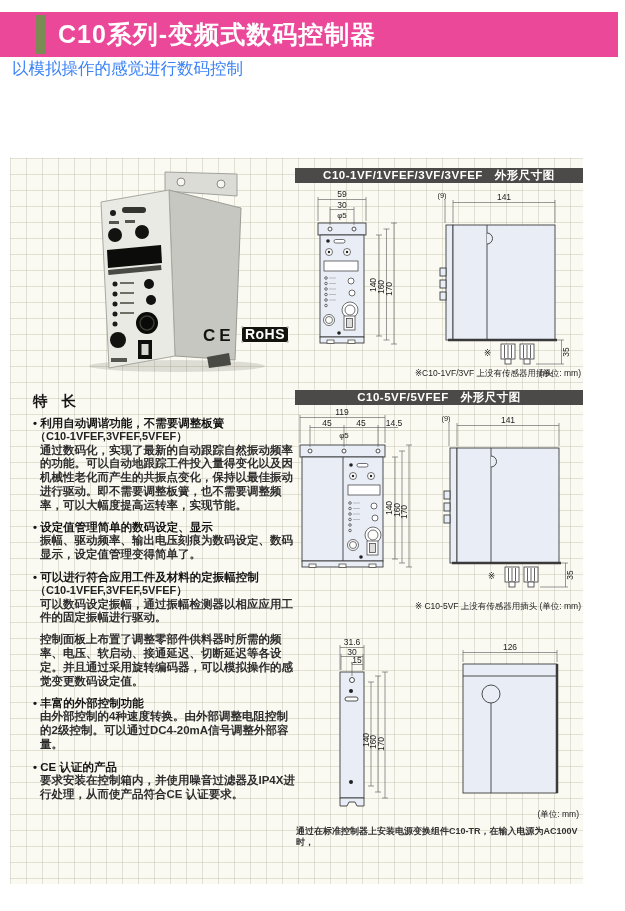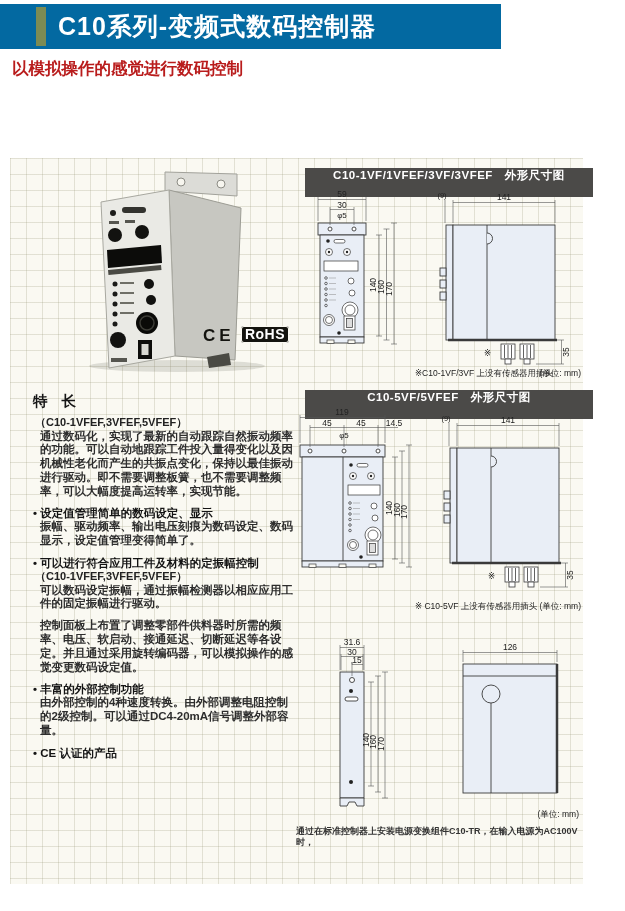--- a/index.html
+++ b/index.html
@@ -1,26 +1,26 @@
 <!DOCTYPE html>
 <html><head>
 <meta charset="utf-8">
 <style>
   html,body{margin:0;padding:0;}
   body{font-family:"Liberation Sans","DejaVu Sans",sans-serif;background:#ffffff;}
   .page{position:relative;width:625px;height:911px;background:#ffffff;overflow:hidden;}
 
   
-  .titlebar{position:absolute;left:0;top:4px;width:501px;height:45px;background:#0369a1;}
+  .titlebar{position:absolute;left:0;top:12px;width:618px;height:45px;background:#ec4899;}
   .accent{position:absolute;left:36px;top:3px;width:10px;height:39px;background:#7b8b54;}
   .titlebar h1{margin:0;padding-left:58px;line-height:45px;font-size:25px;font-weight:800;color:#ffffff;letter-spacing:1px;}
 
   
   .intro{position:absolute;left:12px;top:58px;width:600px;}
-  .intro h2{margin:0 0 9px 0;font-size:16.5px;font-weight:700;color:#b91c1c;}
+  .intro h2{margin:0 0 9px 0;font-size:16.5px;font-weight:400;color:#3b82f6;}
   .intro p{margin:0;font-size:11.5px;line-height:14px;color:#2b2b2b;font-weight:600;width:598px;}
 
   
   .content{position:absolute;left:10px;top:158px;width:573px;height:726px;
     background-color:#faf9f2;
     background-image:linear-gradient(rgba(165,160,132,0.28) 1px,transparent 1px),
                      linear-gradient(90deg,rgba(165,160,132,0.28) 1px,transparent 1px);
     background-size:16px 16px;}
 
   
@@ -32,21 +32,21 @@
         box-shadow:0 0 0 1px #faf9f2 inset;}
   .features-heading{position:absolute;left:23px;top:234px;margin:0;font-size:14.5px;font-weight:800;color:#161616;letter-spacing:5px;}
   .features{position:absolute;left:23px;top:258px;width:262px;}
   .feature{margin-bottom:8px;}
   .f-title{font-size:11.5px;font-weight:800;color:#141414;line-height:14px;}
   .f-title::before{content:"\2022\00a0";}
   .f-sub{font-size:11px;color:#222;line-height:13.5px;padding-left:2px;font-weight:600;}
   .f-body{font-size:11.5px;color:#2d2d2d;line-height:13.8px;padding-left:7px;font-weight:600;}
 
   
-  .sec-header{position:absolute;left:295px;width:288px;height:29px;background:#4b4a48;color:#ffffff;
+  .sec-header{position:absolute;left:285px;width:288px;height:15px;background:#4b4a48;color:#ffffff;
     font-size:11.5px;font-weight:800;text-align:center;line-height:15px;letter-spacing:0.5px;}
   .sh1{top:10px;} .sh2{top:232px;} .sh3{top:462px;}
   .dsvg{position:absolute;left:285px;}
   .dv1{top:26px;} .dv2{top:247px;} .dv3{top:478px;}
   svg text{font-family:"Liberation Sans","DejaVu Sans",sans-serif;fill:#222;}
   .footer-note{position:absolute;left:286px;top:668px;width:290px;font-size:9px;line-height:11px;color:#333;font-weight:600;}
 </style>
 </head>
 <body>
 
@@ -109,20 +109,21 @@
       </svg>
       <div class="badges">
         <span class="ce-mark">CE</span>
         <span class="rohs">RoHS</span>
       </div>
     </div>
 
     <h3 class="features-heading">特 长</h3>
     <div class="features">
       <div class="feature">
+        <div class="f-title">利用自动调谐功能，不需要调整板簧</div>
         <div class="f-sub">（C10-1VFEF,3VFEF,5VFEF）</div>
         <div class="f-body">通过数码化，实现了最新的自动跟踪自然振动频率的功能。可以自动地跟踪工件投入量得变化以及因机械性老化而产生的共振点变化，保持以最佳振动进行驱动。即不需要调整板簧，也不需要调整频率，可以大幅度提高运转率，实现节能。</div>
       </div>
       <div class="feature">
         <div class="f-title">设定值管理简单的数码设定、显示</div>
         <div class="f-body">振幅、驱动频率、输出电压刻痕为数码设定、数码显示，设定值管理变得简单了。</div>
       </div>
       <div class="feature">
         <div class="f-title">可以进行符合应用工件及材料的定振幅控制</div>
         <div class="f-sub">（C10-1VFEF,3VFEF,5VFEF）</div>
@@ -130,20 +131,21 @@
       </div>
       <div class="feature">
         <div class="f-body">控制面板上布置了调整零部件供料器时所需的频率、电压、软启动、接通延迟、切断延迟等各设定。并且通过采用旋转编码器，可以模拟操作的感觉变更数码设定值。</div>
       </div>
       <div class="feature">
         <div class="f-title">丰富的外部控制功能</div>
         <div class="f-body">由外部控制的4种速度转换。由外部调整电阻控制的2级控制。可以通过DC4-20mA信号调整外部容量。</div>
       </div>
       <div class="feature">
         <div class="f-title">CE 认证的产品</div>
+        <div class="f-body">要求安装在控制箱内，并使用噪音过滤器及IP4X进行处理，从而使产品符合CE 认证要求。</div>
       </div>
     </div>
 
     <div class="sec-header sh1">C10-1VF/1VFEF/3VF/3VFEF　外形尺寸图</div>
     <svg class="dsvg dv1" width="288" height="200" viewBox="0 0 288 200">
 
       <g stroke="#3a3a3a" stroke-width="0.9" fill="#e9eef6">
         <rect x="23" y="39" width="48" height="12"></rect>
         <rect x="25" y="51" width="44" height="102"></rect>
         <rect x="25" y="153" width="44" height="6"></rect>

